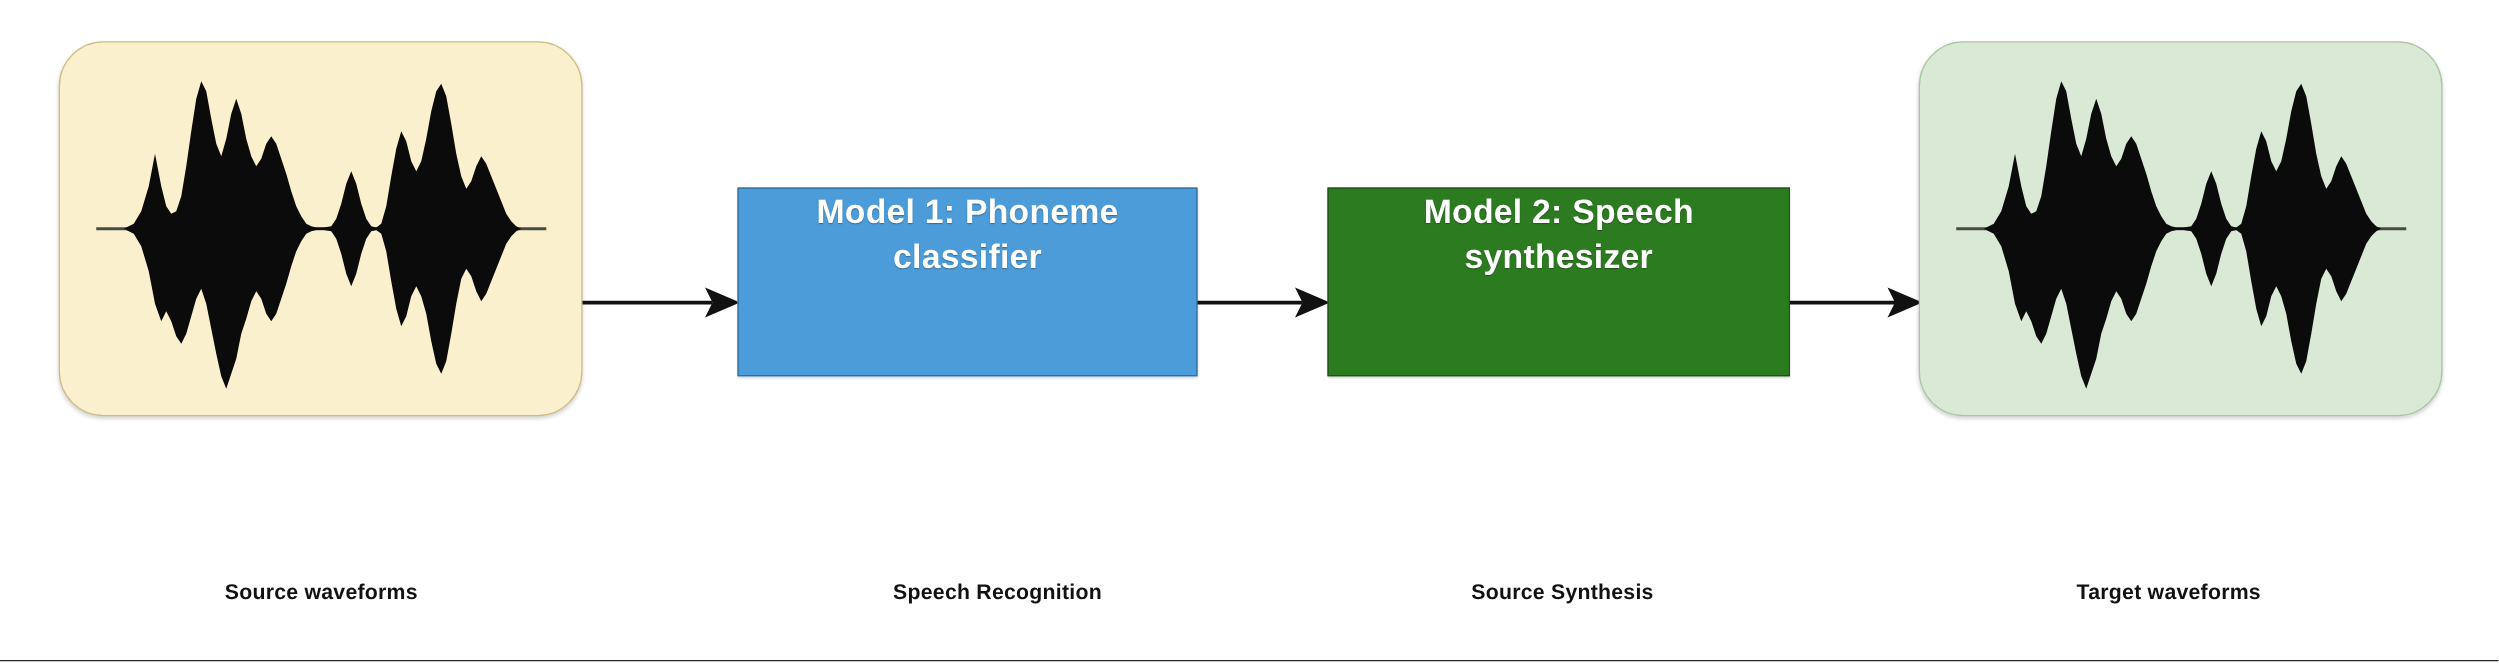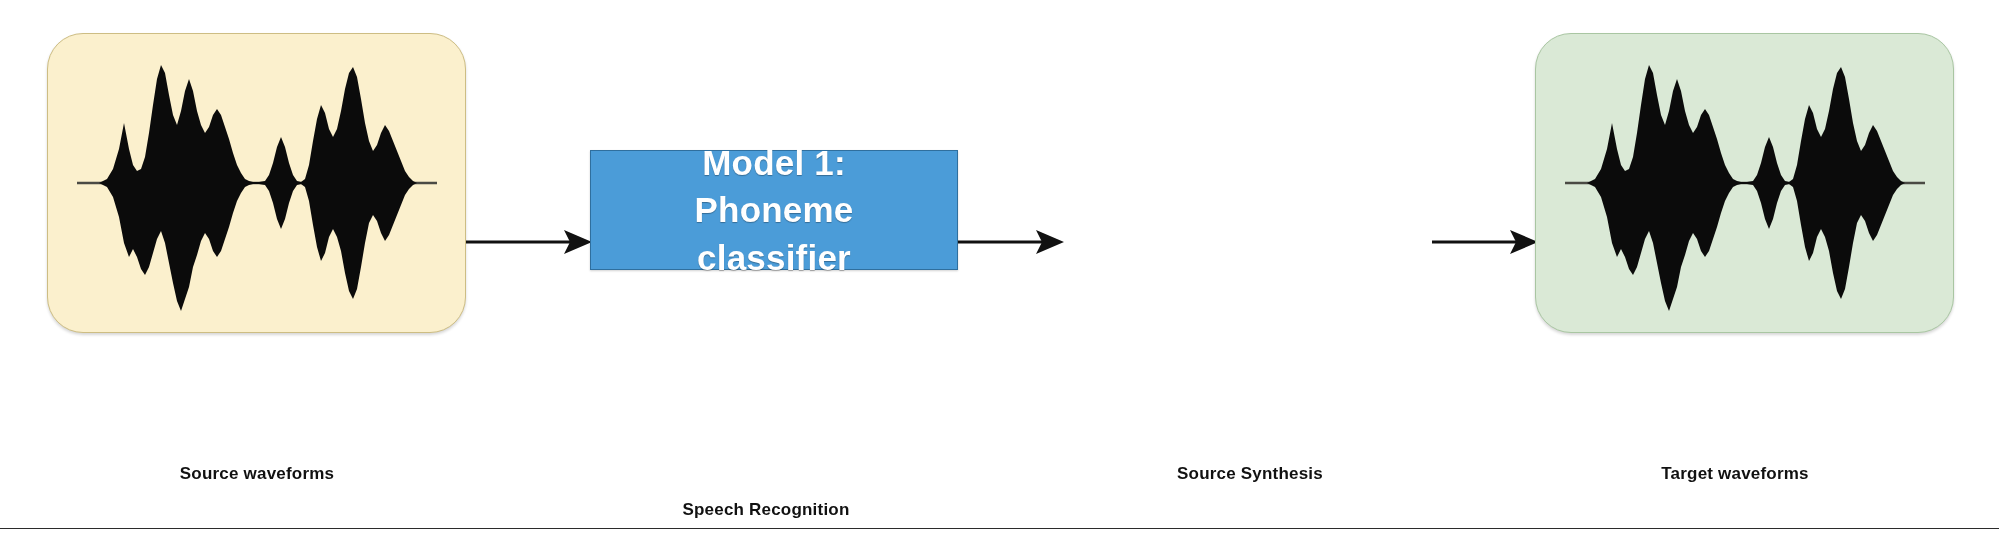--- a/index.html
+++ b/index.html
@@ -52,30 +52,29 @@
     stroke: #4a4a44;
     stroke-width: 2.4;
     fill: none;
   }
   .wave-body { fill: #0b0b0b; }
 
   
   .model-box {
     position: absolute;
     top: 150px;
-    height: 120px;
+    height: 151px;
     box-sizing: border-box;
     border: 1px solid #1c1c1c;
     display: flex;
-    align-items: center;
     justify-content: center;
     text-align: center;
     color: #ffffff;
     font-weight: bold;
-    font-size: 35px;
+    font-size: 27px;
     line-height: 1.35;
     letter-spacing: 0.2px;
     text-shadow: 0 1px 1px rgba(0,0,0,0.30);
     box-shadow: 0 1px 2px rgba(0,0,0,0.18);
   }
   #phoneme-box {
     left: 590px;
     width: 368px;
     background: #4b9cd8;
     border-color: #2f6f9e;
@@ -106,21 +105,21 @@
     position: absolute;
     top: 464px;
     text-align: center;
     font-size: 17px;
     font-weight: bold;
     color: #111111;
     white-space: nowrap;
     letter-spacing: 0.2px;
   }
   #caption-source { left: 57px;  width: 400px; }
-  #caption-recog  { left: 566px; width: 400px; margin-top: 36px; }
+  #caption-recog  { left: 598px; width: 400px; }
   #caption-synth  { left: 1050px; width: 400px; }
   #caption-target { left: 1535px; width: 400px; }
 
   
   #bottom-divider {
     position: absolute;
     left: 0;
     top: 528px;
     width: 1999px;
     height: 1px;
@@ -173,20 +172,23 @@
     <span>Model 1: Phoneme classifier</span>
   </div>
 
   <div class="arrow" id="arrow-2">
     <svg width="106" height="24" viewBox="0 0 106 24">
       <line class="arrow-line" x1="0" y1="12" x2="84" y2="12"></line>
       <polygon class="arrow-head" points="106,12 78,0 84,12 78,24"></polygon>
     </svg>
   </div>
 
+  <div class="model-box" id="synth-box">
+    <span>Model 2: Speech synthesizer</span>
+  </div>
 
   <div class="arrow" id="arrow-3">
     <svg width="106" height="24" viewBox="0 0 106 24">
       <line class="arrow-line" x1="0" y1="12" x2="84" y2="12"></line>
       <polygon class="arrow-head" points="106,12 78,0 84,12 78,24"></polygon>
     </svg>
   </div>
 
   <div class="wave-panel" id="target-panel">
     <svg class="wave-svg" viewBox="0 0 360 260" preserveAspectRatio="xMidYMid meet">

